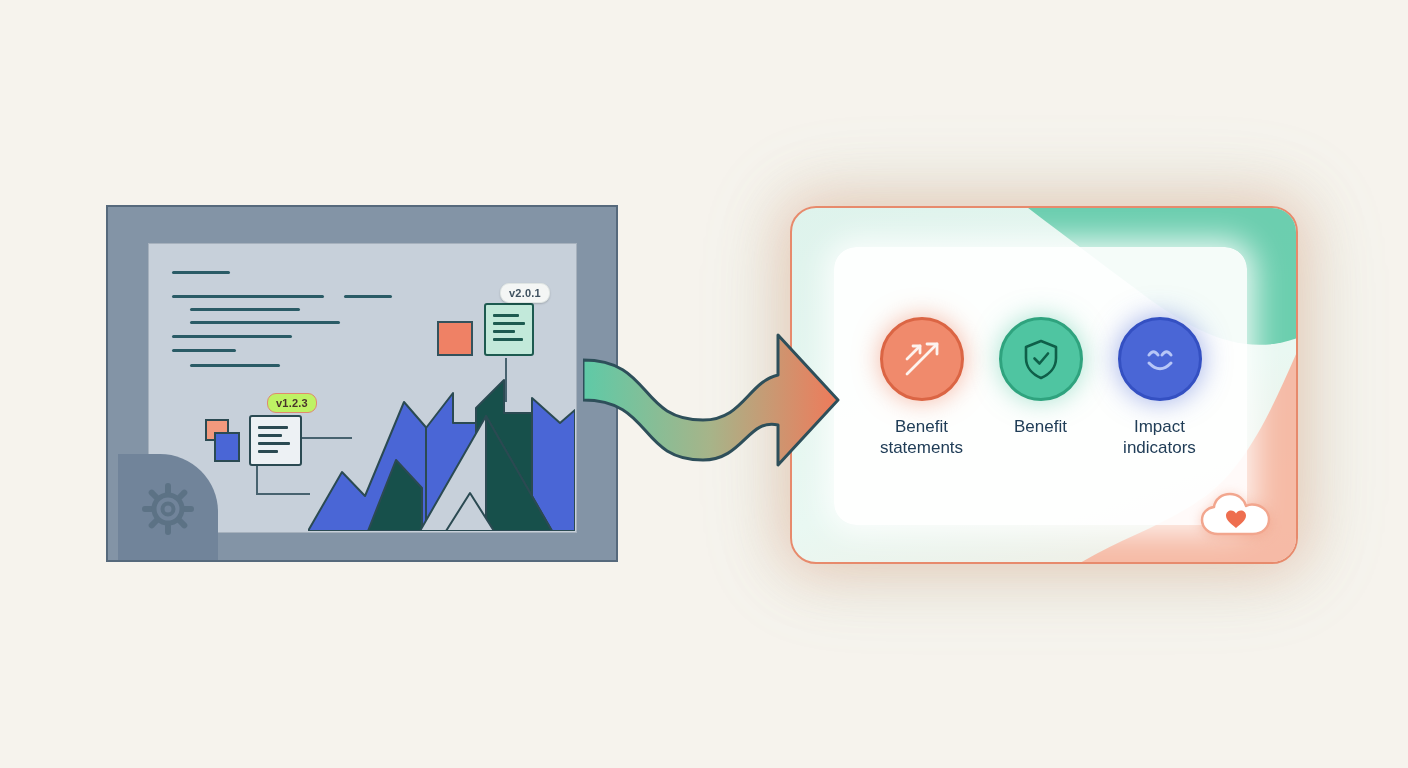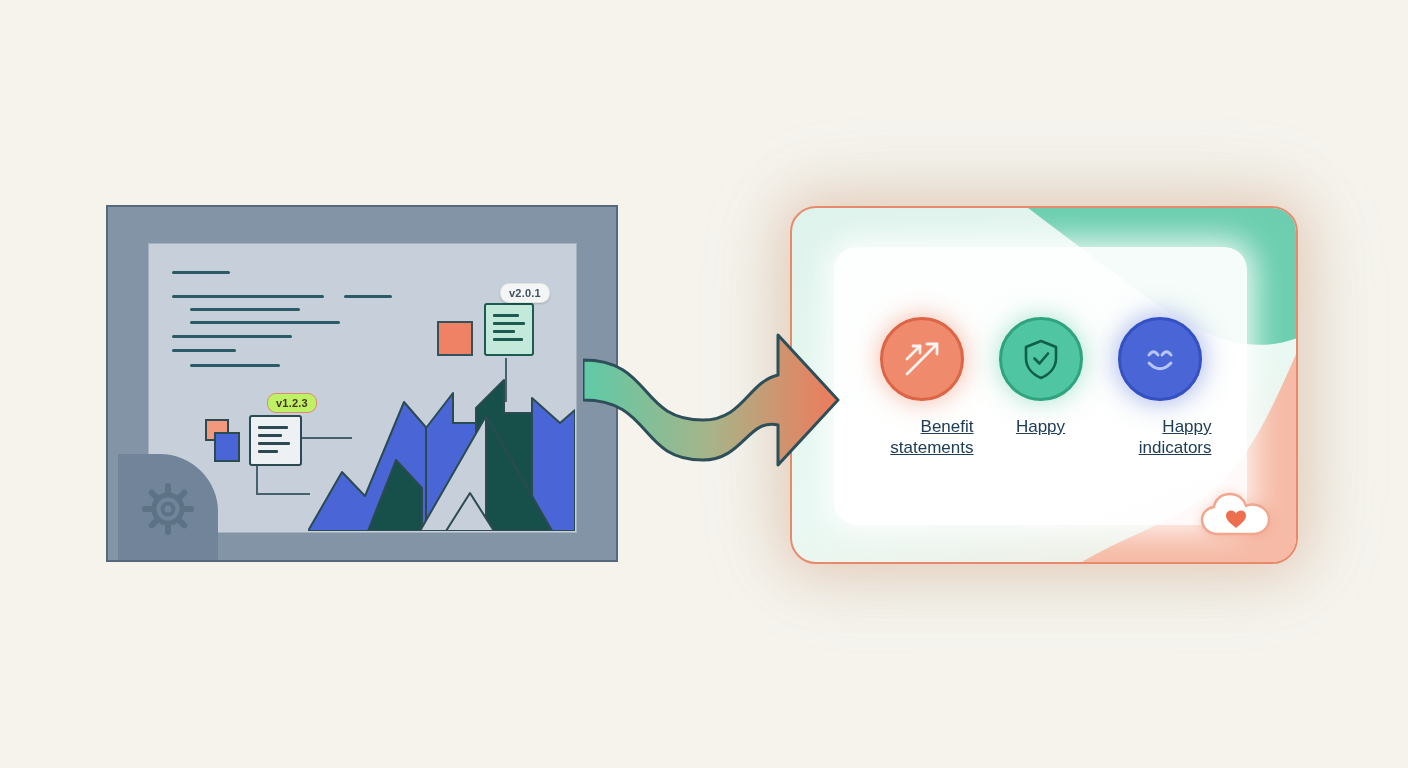--- a/index.html
+++ b/index.html
@@ -32,21 +32,21 @@
 
   
   .card{position:absolute;left:790px;top:206px;width:508px;height:358px;border-radius:26px;border:2.5px solid #e78a6c;box-sizing:border-box;background:linear-gradient(160deg,#def3ec 0%,#e9f8f2 60%,#f2ece2 100%);overflow:hidden;box-shadow:0 0 55px 8px rgba(243,148,116,.4),0 0 90px rgba(94,202,167,.22);}
   .blobs{position:absolute;left:0;top:0;width:100%;height:100%;}
   .white-card{position:absolute;left:42px;top:39px;width:413px;height:278px;background:rgba(255,255,255,.93);border-radius:22px;box-shadow:0 0 30px 8px rgba(255,255,255,.85);display:flex;justify-content:center;align-items:flex-start;gap:7px;padding-top:70px;box-sizing:border-box;}
   .benefit-item{width:112px;display:flex;flex-direction:column;align-items:center;}
   .icon-circle{width:84px;height:84px;border-radius:50%;display:flex;align-items:center;justify-content:center;box-sizing:border-box;}
   .circle-salmon{background:#f08a6c;border:3px solid #db6544;box-shadow:0 0 26px rgba(239,122,90,.55);}
   .circle-mint{background:#4fc5a1;border:3px solid #2fa37e;box-shadow:0 0 26px rgba(78,196,160,.5);}
   .circle-blue{background:#4a66d6;border:3px solid #3450c2;box-shadow:0 0 28px rgba(74,102,214,.55);}
-  .benefit-label{margin-top:16px;font-size:17px;line-height:1.22;color:#203d57;text-align:right;font-weight:500;max-width:104px;text-decoration:underline;}
+  .benefit-label{margin-top:16px;font-size:17px;line-height:1.22;color:#203d57;text-align:center;font-weight:500;max-width:104px;}
   .cloud{position:absolute;left:406px;top:281px;width:78px;height:52px;filter:drop-shadow(0 2px 6px rgba(240,140,110,.4));}
 </style>
 </head>
 <body>
 
 <div class="canvas">
 
   <div class="monitor">
     <div class="screen">
 
@@ -152,34 +152,34 @@
 
       <div class="benefit-item">
         <div class="icon-circle circle-mint">
           <svg width="46" height="46" viewBox="0 0 46 46">
             <g stroke="#0f5f49" stroke-width="2.6" fill="none" stroke-linecap="round" stroke-linejoin="round">
               <path d="M23,5 L38,11 L38,22 C38,31.5 31.5,38.5 23,42 C14.5,38.5 8,31.5 8,22 L8,11 Z"></path>
               <path d="M16.5,22.5 L21.5,27.5 L30,17.5"></path>
             </g>
           </svg>
         </div>
-        <div class="benefit-label">Happy</div>
+        <div class="benefit-label">Benefit</div>
       </div>
 
       <div class="benefit-item">
         <div class="icon-circle circle-blue">
           <svg width="46" height="46" viewBox="0 0 46 46">
             <g stroke="#b7c6f7" stroke-width="3" fill="none" stroke-linecap="round">
               <path d="M12,19 Q16.5,12.5 21,19"></path>
               <path d="M25,19 Q29.5,12.5 34,19"></path>
               <path d="M12,27 Q23,38.5 34,27"></path>
             </g>
           </svg>
         </div>
-        <div class="benefit-label">Happy indicators</div>
+        <div class="benefit-label">Impact indicators</div>
       </div>
 
     </div>
 
     <svg class="cloud" viewBox="0 0 78 52">
       <path d="M20,45 C10,45 4,38 4,31 C4,24 9,19 16,18 C17,10 24,5 32,5 C40,5 46,10 48,17 C50,16 52,15.5 54,15.5 C63,15.5 71,21.5 71,30.5 C71,39 64,45 55,45 Z" fill="#ffffff" stroke="#f2a68e" stroke-width="2.5" stroke-linejoin="round"></path>
       <path d="M38,39 C32.5,34.5 28,31 28,26.5 C28,23.5 30.5,21.5 33,21.5 C35,21.5 37,22.7 38,24.5 C39,22.7 41,21.5 43,21.5 C45.5,21.5 48,23.5 48,26.5 C48,31 43.5,34.5 38,39 Z" fill="#ee6e4f"></path>
     </svg>
   </div>
 

